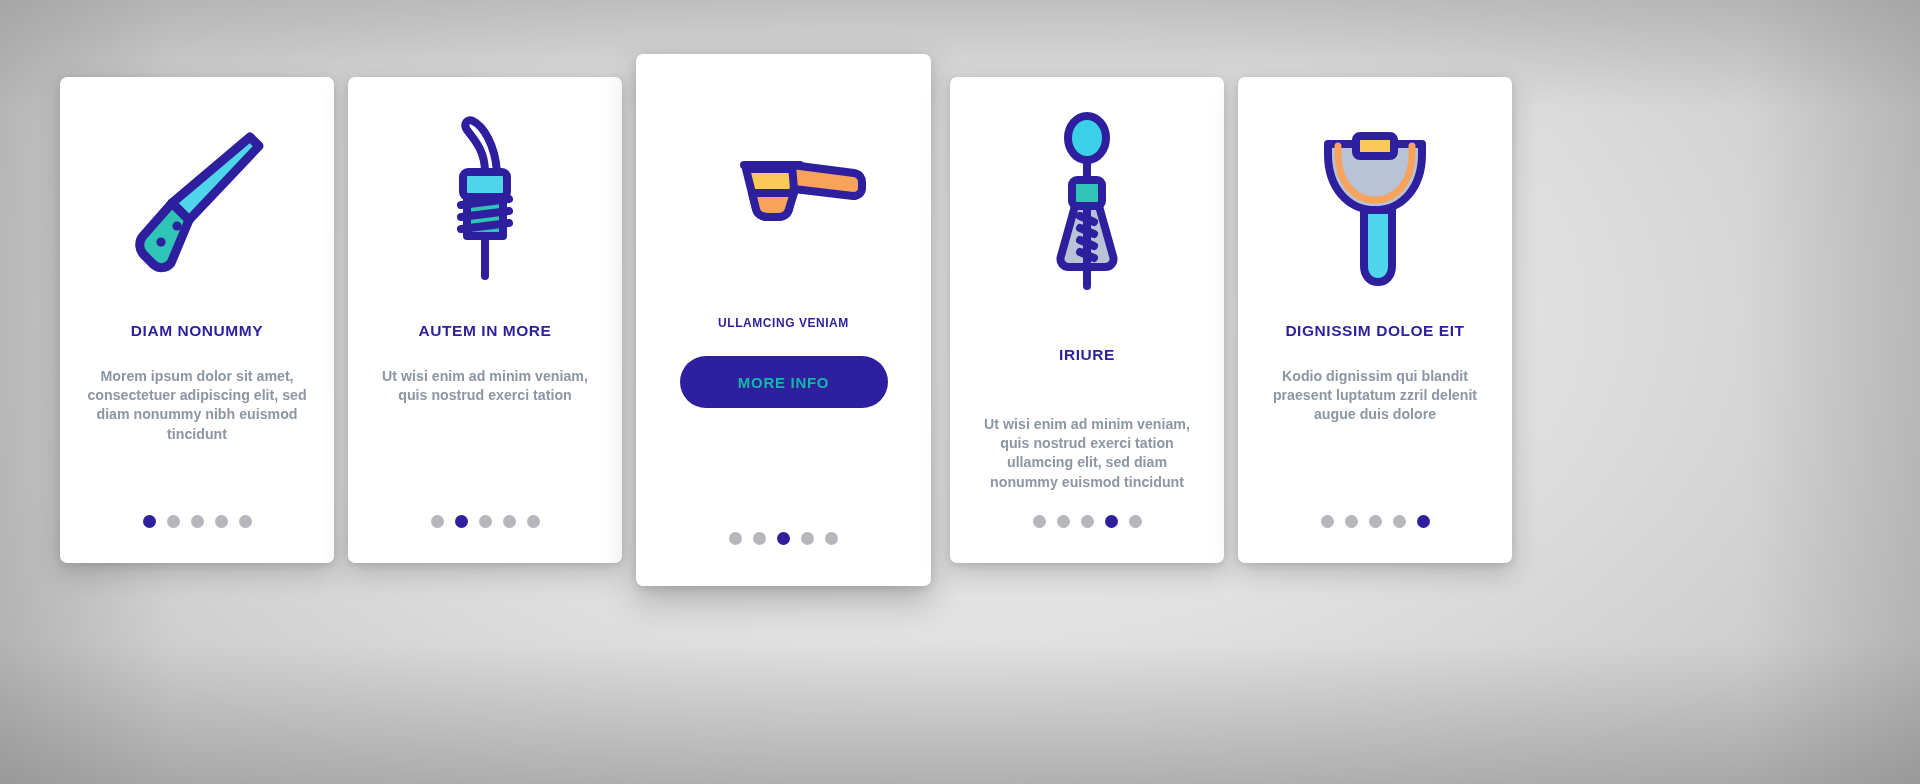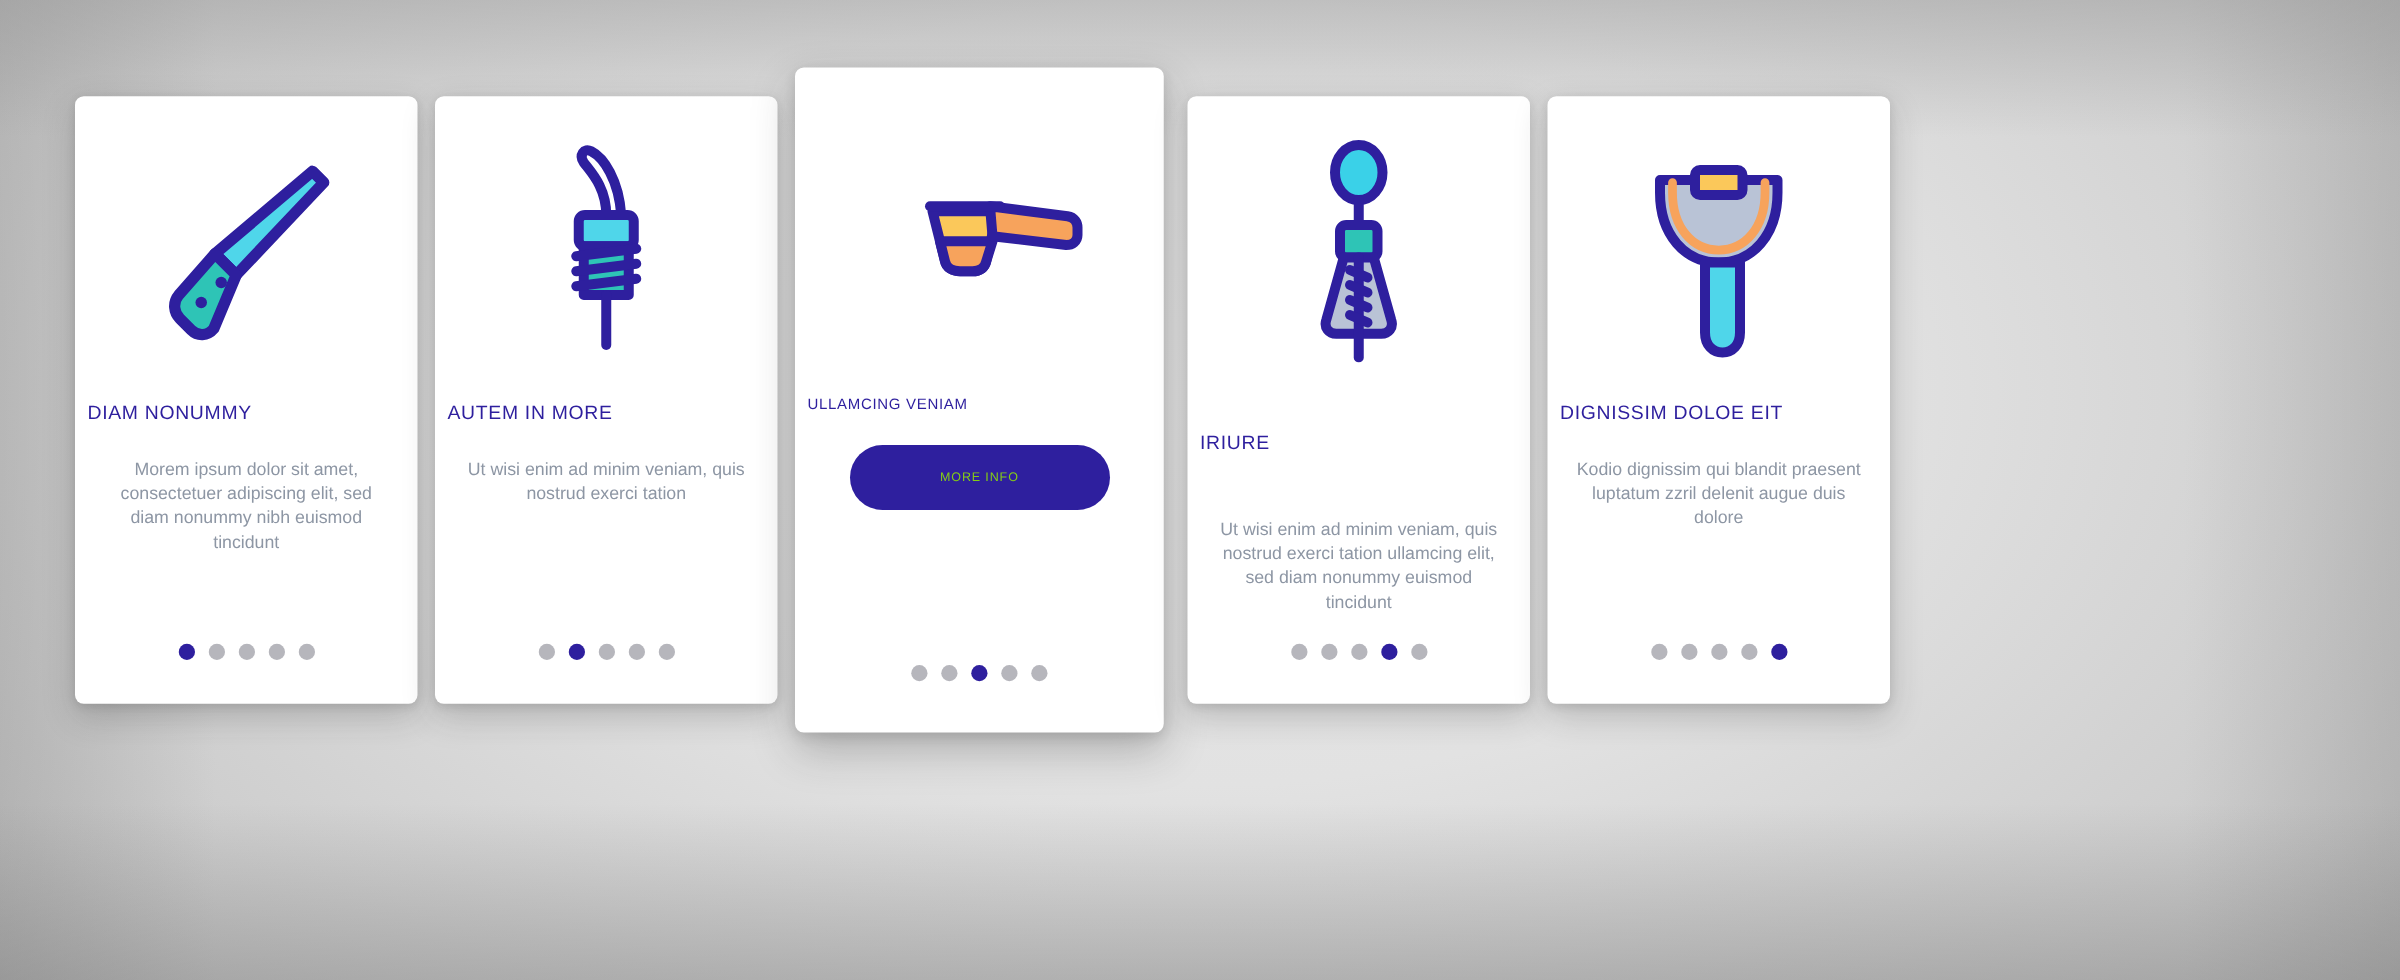--- a/index.html
+++ b/index.html
@@ -74,53 +74,54 @@
     justify-content: center;
     flex: 0 0 auto;
   }
   .card.side .icon-wrap { height: 245px; }
   .card.center .icon-wrap { height: 262px; }
 
   .icon-wrap svg { display: block; }
 
   .card-title {
     color: #2e1f9e;
-    font-weight: normal;
+    font-weight: bold;
     font-size: 15.5px;
     letter-spacing: 0.55px;
+    text-align: center;
     line-height: 1.2;
     padding: 0 10px;
     box-sizing: border-box;
     width: 100%;
   }
   .card.center .card-title { font-size: 12px; }
 
   .card-body {
     color: #8d96a4;
     font-size: 14.2px;
     line-height: 19.4px;
     text-align: center;
     padding: 0 22px;
     box-sizing: border-box;
     width: 100%;
   }
-  .card.side .card-body { margin-top: 26px; }
+  .card.side .card-body { margin-top: 26px; font-weight: bold; }
   .card.center .card-body { margin-top: 22px; }
 
   .cta {
     margin-top: 26px;
     background: #2e1f9e;
-    color: #84cc16;
+    color: #14b8a6;
     border: none;
     border-radius: 26px;
     width: 208px;
     height: 52px;
     font-family: "Liberation Sans", sans-serif;
-    font-weight: normal;
-    font-size: 10px;
+    font-weight: bold;
+    font-size: 15px;
     letter-spacing: 0.7px;
     cursor: pointer;
     display: flex;
     align-items: center;
     justify-content: center;
   }
 
   .dots {
     position: absolute;
     left: 0;

